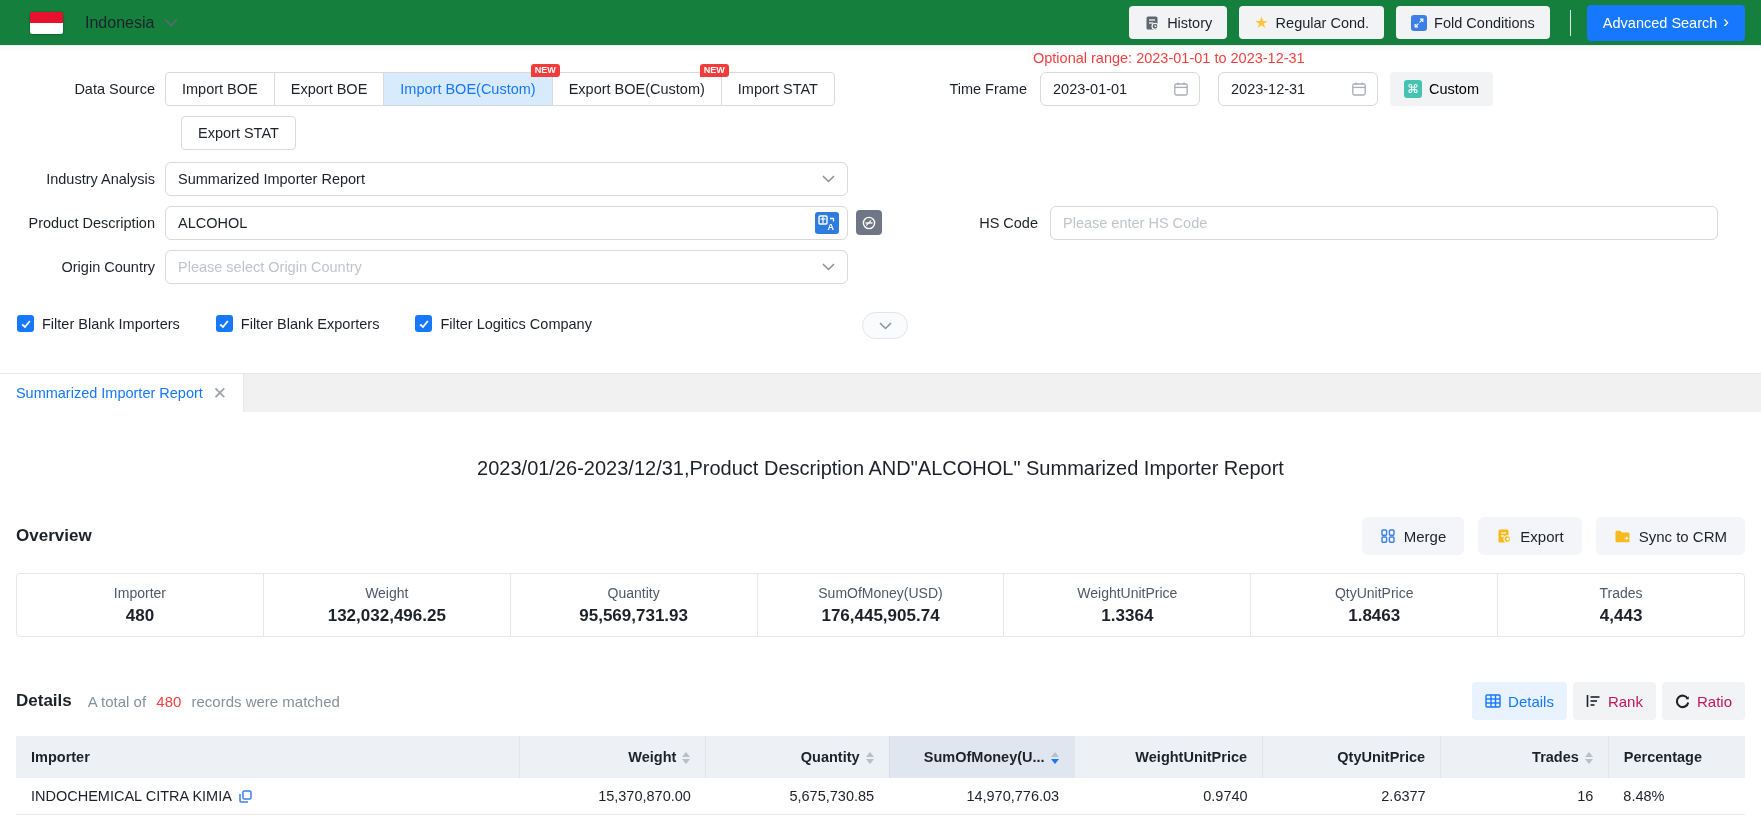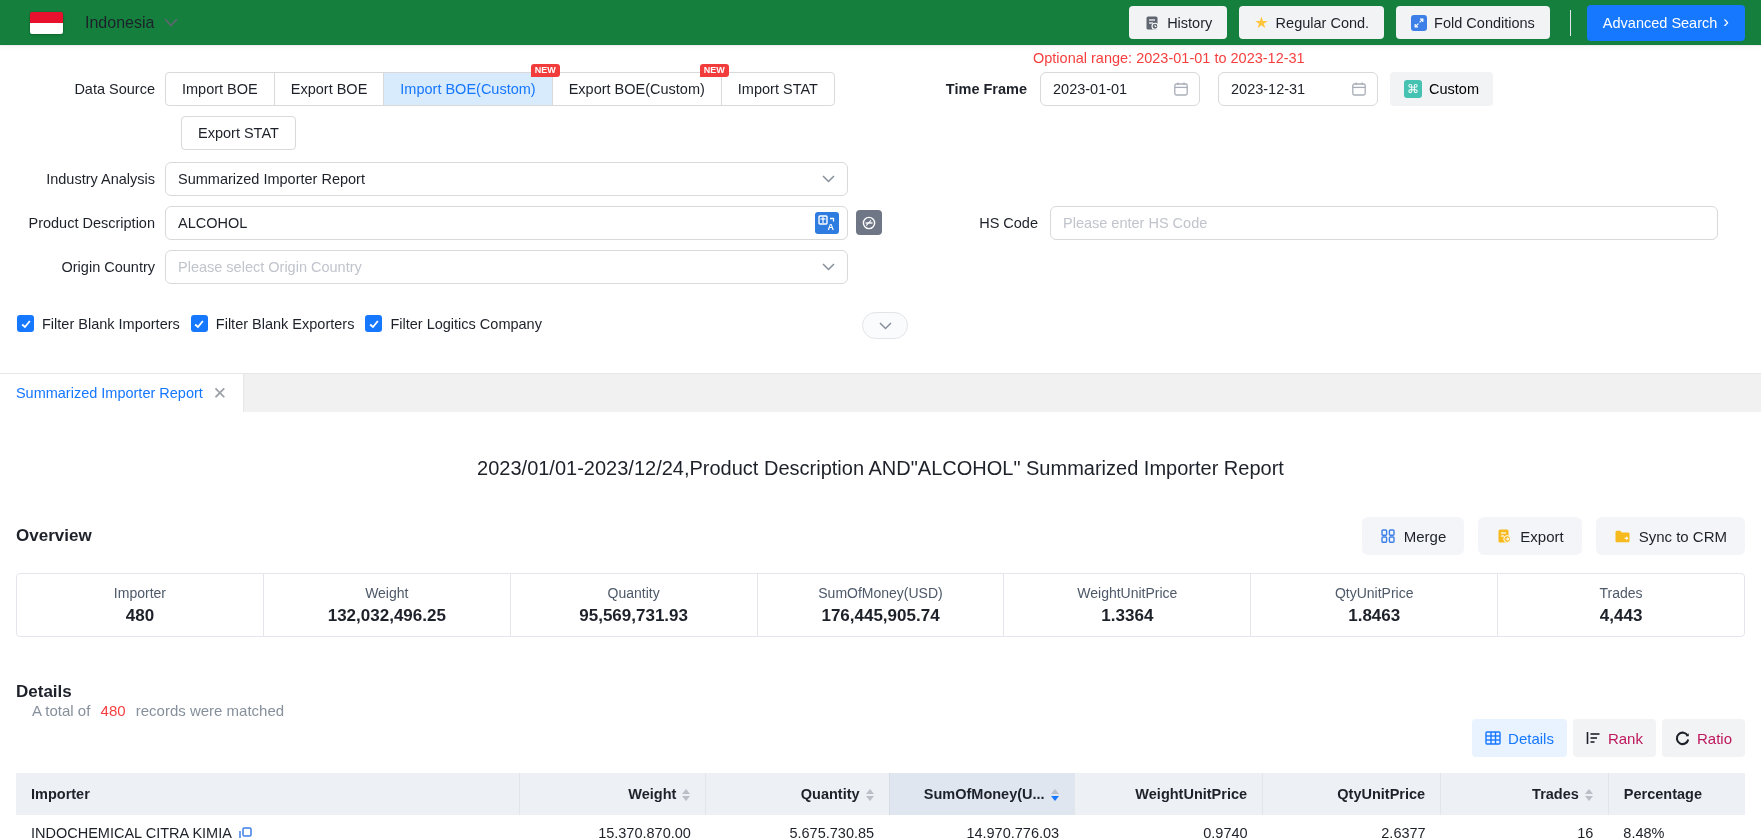--- a/index.html
+++ b/index.html
@@ -33,21 +33,21 @@
   .ds-tab { position:relative; height:34px; padding:0 16px; display:flex; align-items:center;
     border:1px solid #d9d9d9; background:#fff; margin-left:-1px; cursor:pointer; white-space:nowrap; }
   .ds-tab:first-child { border-radius:4px 0 0 4px; margin-left:0; }
   .ds-tab:last-child { border-radius:0 4px 4px 0; }
   .ds-tab.active { background:#d8ebfc; color:#1677ff; z-index:1; }
   .ds-tab.single { border-radius:4px; margin-left:0; }
   .new-badge { position:absolute; top:-9px; right:-8px; background:#f23c3c; color:#fff;
     font-size:9px; font-weight:bold; padding:2px 4px; border-radius:3px 3px 3px 0; line-height:1; z-index:2;}
   .export-stat-row { position:absolute; left:165px; top:70px;padding-left:16px; }
 
-  .tf-label { left:877px; top:26px; width:150px;font-weight:bold; }
+  .tf-label { left:877px; top:26px; width:150px; }
   .date-input { position:absolute; top:26px; height:34px; width:160px; border:1px solid #d9d9d9; border-radius:6px;
     display:flex; align-items:center; padding:0 10px 0 12px; cursor:pointer; background:#fff;}
   .date-input span { flex:1; }
   .custom-btn { position:absolute; left:1390px; top:26px; height:34px; background:#f2f3f5; border:none; border-radius:4px;
     padding:0 14px; display:flex; align-items:center; gap:7px; font-size:14.5px; cursor:pointer;}
   .cmd-ico { width:18px; height:18px; background:#45c2b1; color:#fff; border-radius:3px;
     display:flex; align-items:center; justify-content:center; font-size:12px; }
 
   .select-box { position:absolute; left:165px; width:683px; height:34px; border:1px solid #d9d9d9; border-radius:6px;
     display:flex; align-items:center; padding:0 12px; background:#fff; cursor:pointer; }
@@ -57,21 +57,21 @@
     padding:0 34px 0 12px; font-size:14.5px; font-family:inherit; color:#1d2129; background:#fff; }
   .text-input::placeholder { color:#c0c4cc; }
   .pd-input { left:165px; top:160px; width:683px; }
   .translate-ico { position:absolute; left:815px; top:166px; width:24px; height:22px; background:#2e7ce0;
     border-radius:3px; cursor:pointer; display:flex; align-items:center; justify-content:center; }
   .syn-ico { position:absolute; left:856px; top:164px; width:26px; height:25px; background:#6f7685;
     border-radius:4px; cursor:pointer; display:flex; align-items:center; justify-content:center; }
   .hs-label { left:898px; top:160px; width:140px; }
   .hs-input { left:1050px; top:160px; width:668px; padding-right:12px; }
 
-  .filters { position:absolute; left:17px; top:269px; display:flex; align-items:center; gap:11px; }
+  .filters { position:absolute; left:17px; top:269px; display:flex; align-items:center; gap:36px; }
   .filter-item { display:flex; align-items:center; gap:8px; cursor:pointer; }
   .cbx { width:17px; height:17px; background:#1677ff; border-radius:3px; display:flex; align-items:center; justify-content:center; }
   .more-pill { position:absolute; left:862px; top:266px; width:46px; height:27px; border:1px solid #e2e4e8;
     background:#fafbfc; border-radius:14px; display:flex; align-items:center; justify-content:center; cursor:pointer;}
   .form-actions { position:absolute; right:16px; top:262px; display:flex; align-items:center; gap:14px; }
   .link { color:#4f9bff; cursor:pointer; font-size:14.5px; white-space:nowrap; margin-right:4px;}
   .btn-plain { height:36px; background:#fff; border:1px solid #d9d9d9; border-radius:4px;
     padding:0 17px; font-size:14.5px; color:#1d2129; cursor:pointer; white-space:nowrap;}
   .btn-search { height:36px; background:#1677ff; border:none; border-radius:4px; padding:0 22px;
     color:#fff; font-size:14.5px; cursor:pointer; }
@@ -88,21 +88,21 @@
   .sec-heading { font-size:17px; font-weight:bold; }
   .ov-actions { margin-left:auto; display:flex; gap:14px; }
   .soft-btn { height:38px; background:#f3f5f8; border:none; border-radius:6px; padding:0 18px;
     display:flex; align-items:center; gap:8px; font-size:15px; color:#1d2129; cursor:pointer;}
   .stats { margin:18px 16px 0; height:64px; border:1px solid #e5e6eb; border-radius:4px; display:flex; background:#fff;}
   .stat { flex:1; display:flex; flex-direction:column; align-items:center; justify-content:center; gap:5px; }
   .stat + .stat { border-left:1px solid #e5e6eb; }
   .stat .lb { color:#4e5969; font-size:14px; }
   .stat .vl { font-size:17px; font-weight:bold; color:#1d2129; }
 
-  .details-bar { display:flex; align-items:flex-start; margin:45px 16px 0;flex-direction:column; }
+  .details-bar { display:flex; align-items:center; margin:45px 16px 0; }
   .matched { margin-left:16px; color:#86909c; font-size:15px; }
   .matched .cnt { color:#f53f3f; margin:0 6px; }
   .view-switch { margin-left:auto; display:flex; gap:6px; }
   .view-btn { height:38px; border:none; border-radius:4px; background:#f2f3f5; padding:0 13px;
     display:flex; align-items:center; gap:7px; font-size:15px; color:#be185d; cursor:pointer;}
   .view-btn.active { background:#e8f3ff; color:#1677ff; }
 
   
   .tbl-wrap { margin:16px 16px 0; }
   table { width:100%; border-collapse:collapse; table-layout:fixed; }
@@ -293,21 +293,21 @@
 
 </div>
 
 <div class="tab-strip">
   <div class="result-tab">
     <span>Summarized Importer Report</span>
     <span class="tab-close">✕</span>
   </div>
 </div>
 
-<div class="report-title">2023/01/01-2023/12/24,Product Description AND"ALCOHOL" Summarized Importer Report</div>
+<div class="report-title">2023/01/26-2023/12/31,Product Description AND"ALCOHOL" Summarized Importer Report</div>
 
 <div class="overview-bar">
   <div class="sec-heading">Overview</div>
   <div class="ov-actions">
     <button class="soft-btn">
       <svg width="16" height="16" viewBox="0 0 16 16">
           <rect x="2" y="2" width="4.6" height="5.2" rx="1" fill="none" stroke="#3d7fe8" stroke-width="1.4"></rect>
           <rect x="9.4" y="2" width="4.6" height="5.2" rx="1" fill="none" stroke="#3d7fe8" stroke-width="1.4"></rect>
           <rect x="2" y="9" width="4.6" height="5.2" rx="1" fill="none" stroke="#3d7fe8" stroke-width="1.4"></rect>
           <rect x="9.4" y="9" width="4.6" height="5.2" rx="1" fill="none" stroke="#3d7fe8" stroke-width="1.4"></rect>

